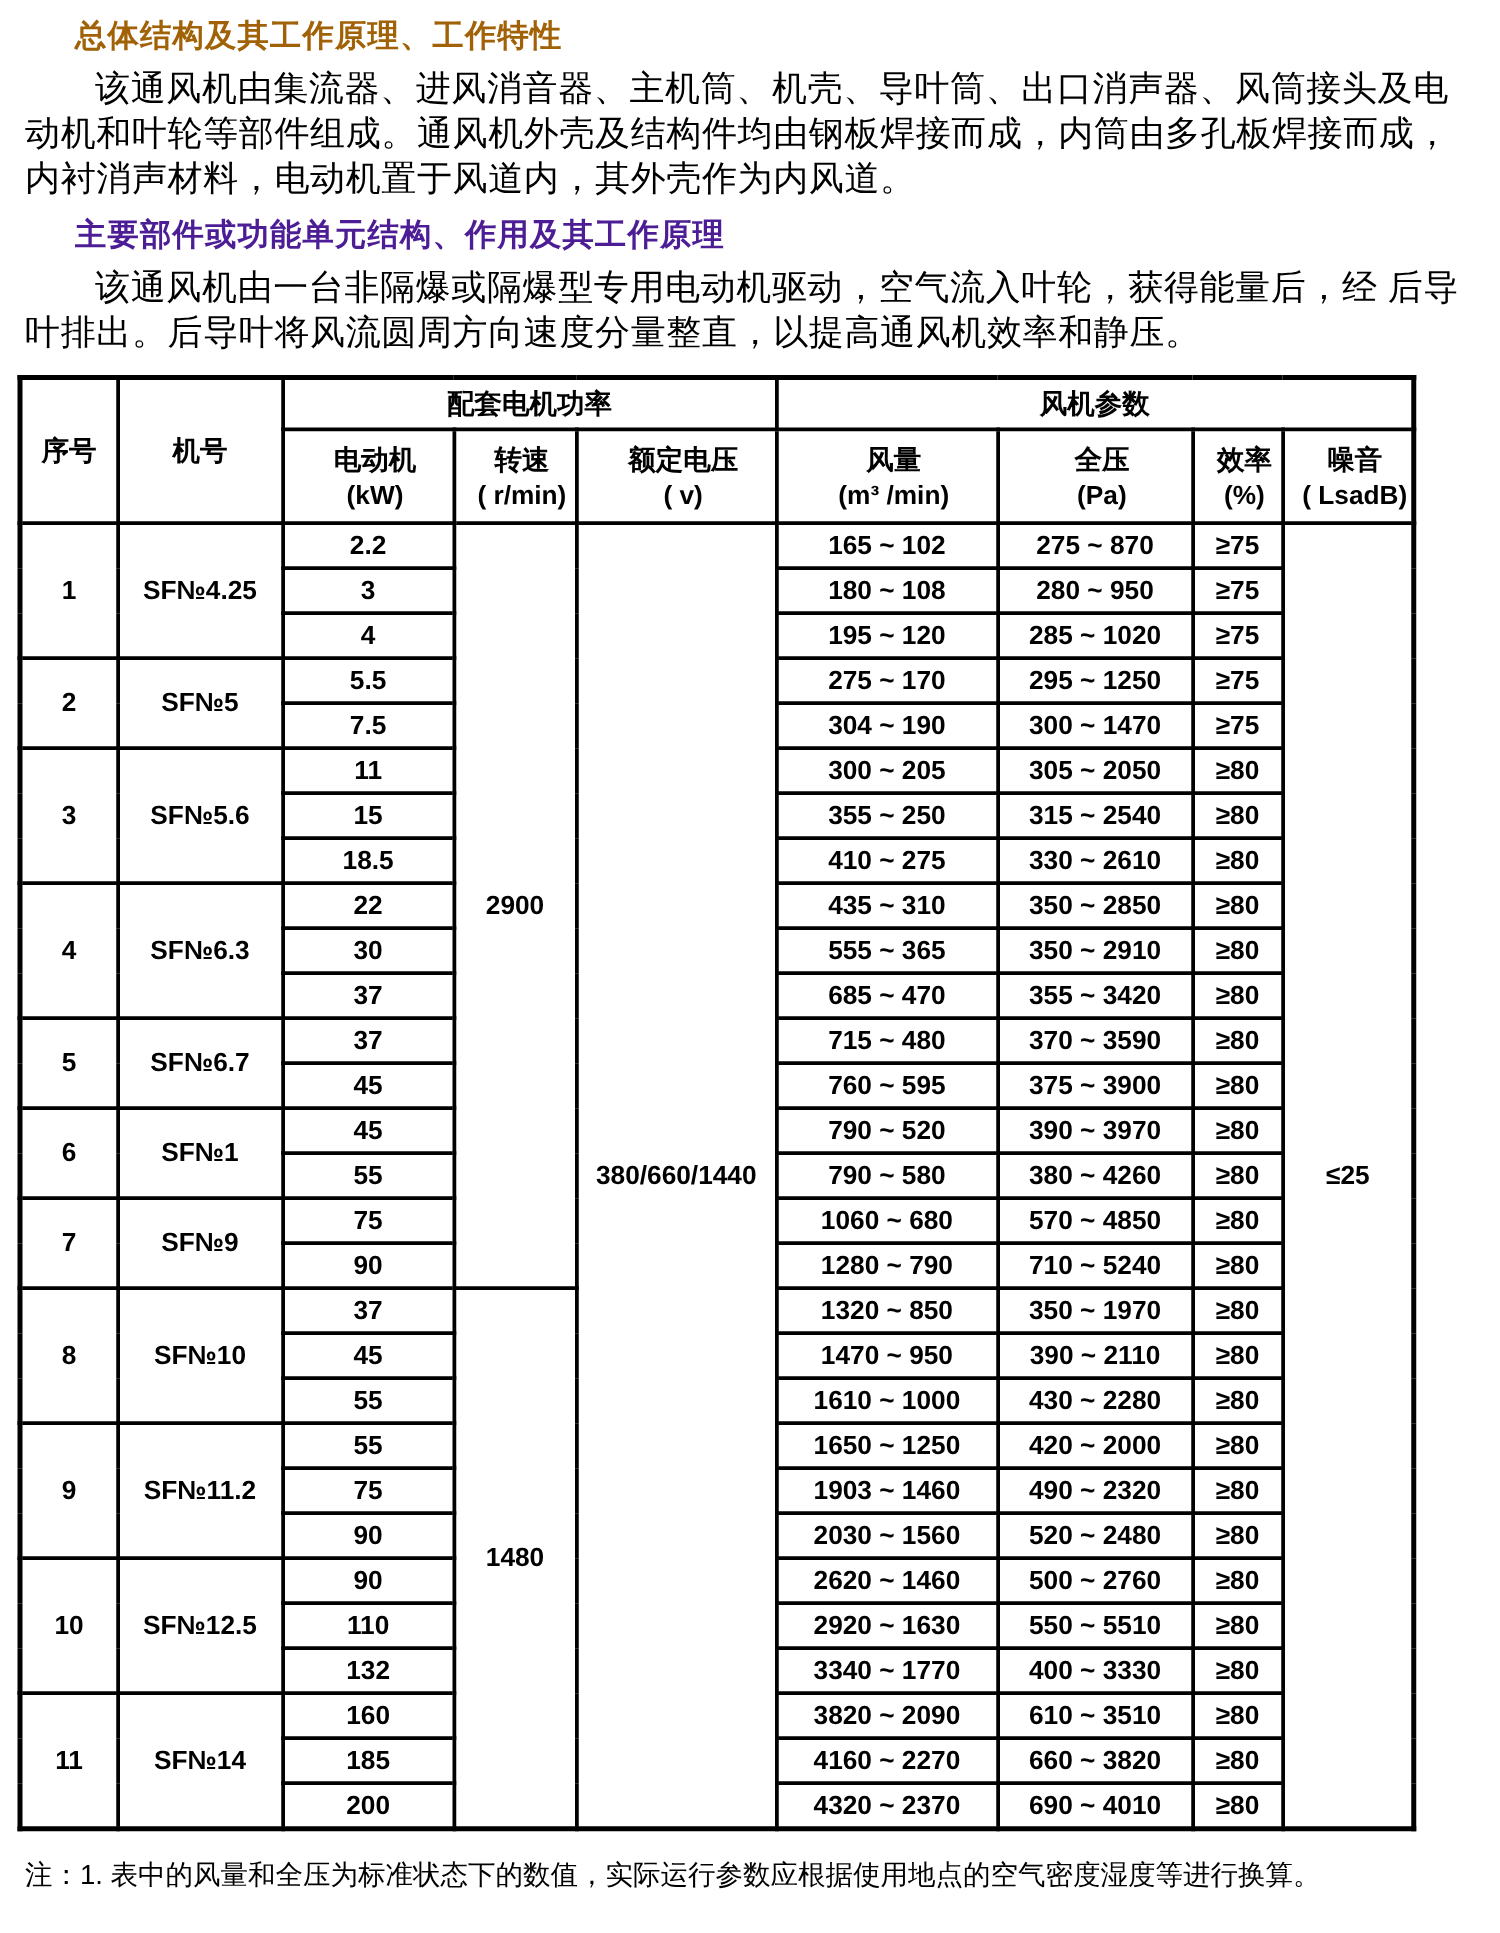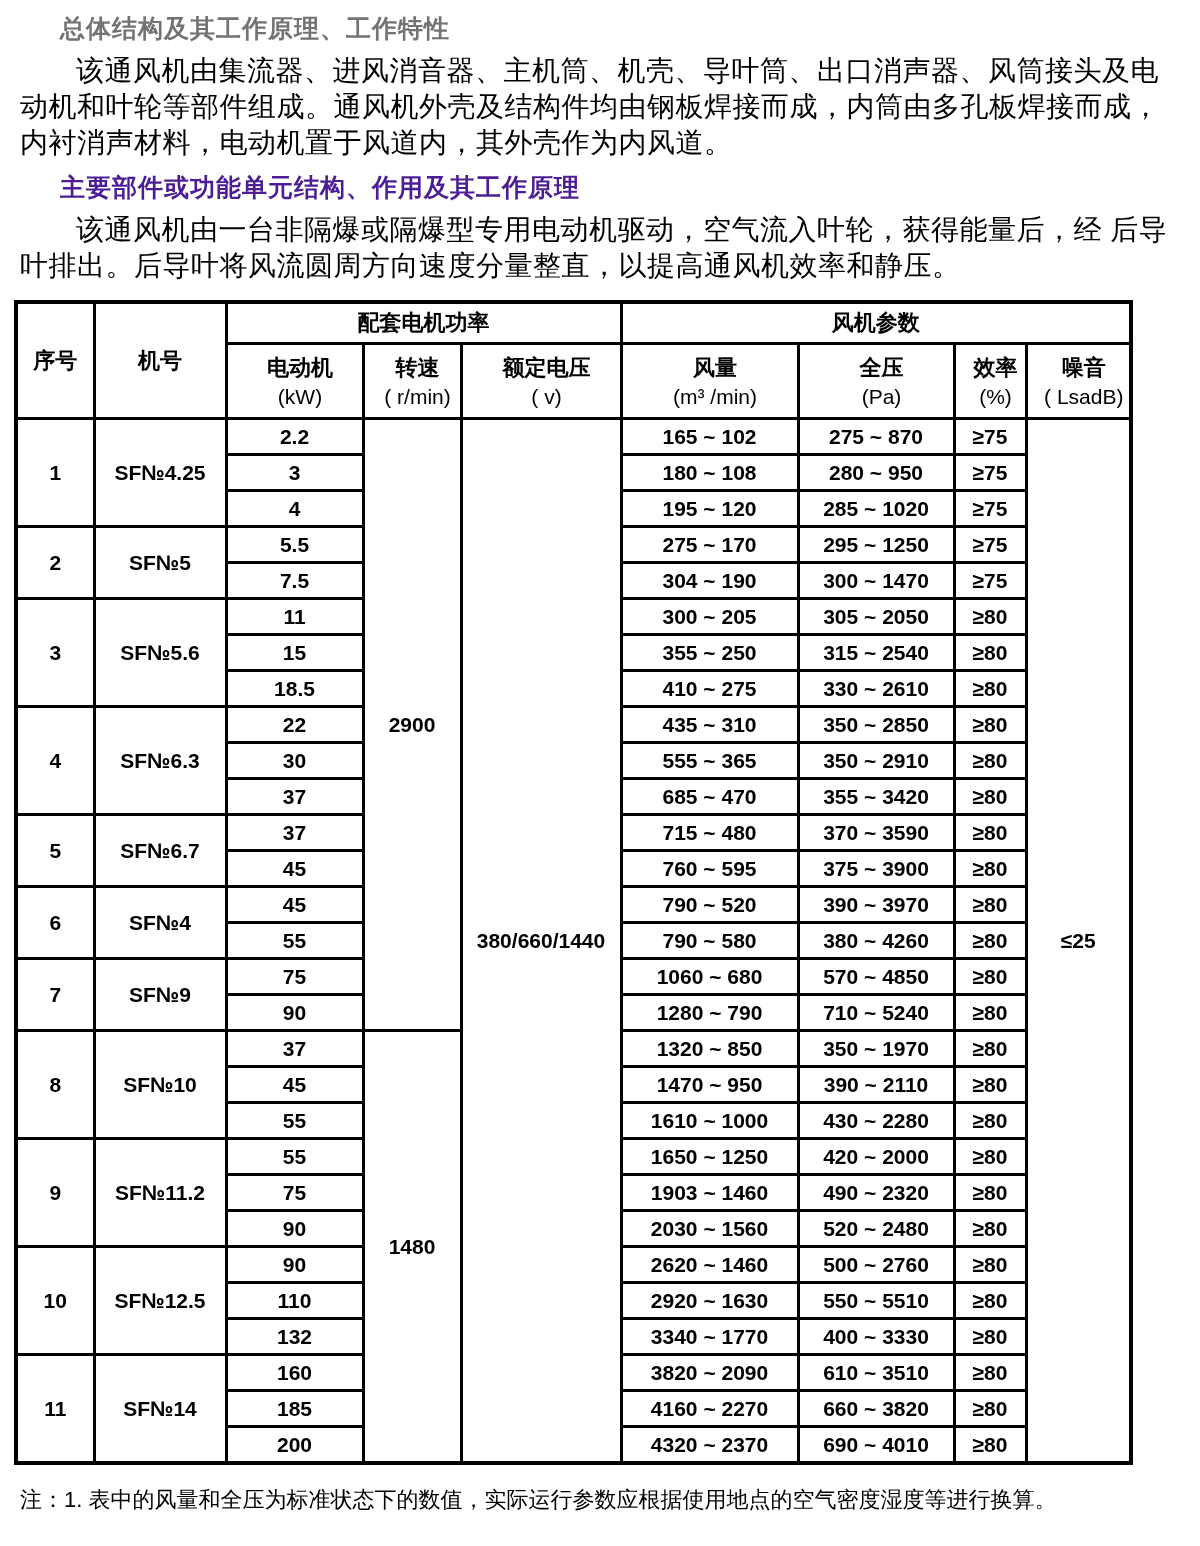--- a/index.html
+++ b/index.html
@@ -43,42 +43,42 @@
     text-align:center;
     vertical-align:middle;
     font-weight:bold;
     padding:0 2px;
     overflow:hidden;
   }
   table.spec{border:4px solid #000;}
   thead th{font-size:22px;}
   thead .hdr-top th{height:38px;}
   thead .hdr-sub th{height:72px;padding-left:13px;}
-  thead .unit-line{display:block;font-weight:normal;font-size:21px;margin-top:2px;}
+  thead .unit-line{display:block;font-weight:bold;font-size:21px;margin-top:2px;}
   tbody td{height:33px;font-size:21px;}
   col.c-seq{width:78px;}
   col.c-model{width:132px;}
   col.c-kw{width:137px;}
   col.c-speed{width:98px;}
   col.c-volt{width:160px;}
   col.c-flow{width:177px;}
   col.c-press{width:156px;}
   col.c-eff{width:72px;}
   col.c-noise{width:105px;}
   
   .notes{margin:16px 0 0 6px;font-size:22px;line-height:37px;}
   .note-line{display:block;}
 </style>
 </head>
 <body>
 
 <div class="page">
 
   <div class="section">
-    <div class="section-heading" style="color: #737373;">总体结构及其工作原理、工作特性</div>
+    <div class="section-heading" style="color: #a16207;">总体结构及其工作原理、工作特性</div>
     <p class="body-paragraph">该通风机由集流器、进风消音器、主机筒、机壳、导叶筒、出口消声器、风筒接头及电动机和叶轮等部件组成。通风机外壳及结构件均由钢板焊接而成，内筒由多孔板焊接而成，内衬消声材料，电动机置于风道内，其外壳作为内风道。</p>
   </div>
 
   <div class="section">
     <div class="section-heading" style="color: #4c1d95;">主要部件或功能单元结构、作用及其工作原理</div>
     <p class="body-paragraph">该通风机由一台非隔爆或隔爆型专用电动机驱动，空气流入叶轮，获得能量后，经 后导叶排出。后导叶将风流圆周方向速度分量整直，以提高通风机效率和静压。</p>
   </div>
 
   <table class="spec">
     <colgroup>
@@ -217,21 +217,21 @@
           <td>≥80</td>
         </tr>
         <tr>
           <td>45</td>
           <td>760 ~ 595</td>
           <td>375 ~ 3900</td>
           <td>≥80</td>
         </tr>
         <tr>
           <td rowspan="2">6</td>
-          <td rowspan="2">SF№4</td>
+          <td rowspan="2">SF№1</td>
           <td>45</td>
           <td>790 ~ 520</td>
           <td>390 ~ 3970</td>
           <td>≥80</td>
         </tr>
         <tr>
           <td>55</td>
           <td>790 ~ 580</td>
           <td>380 ~ 4260</td>
           <td>≥80</td>

